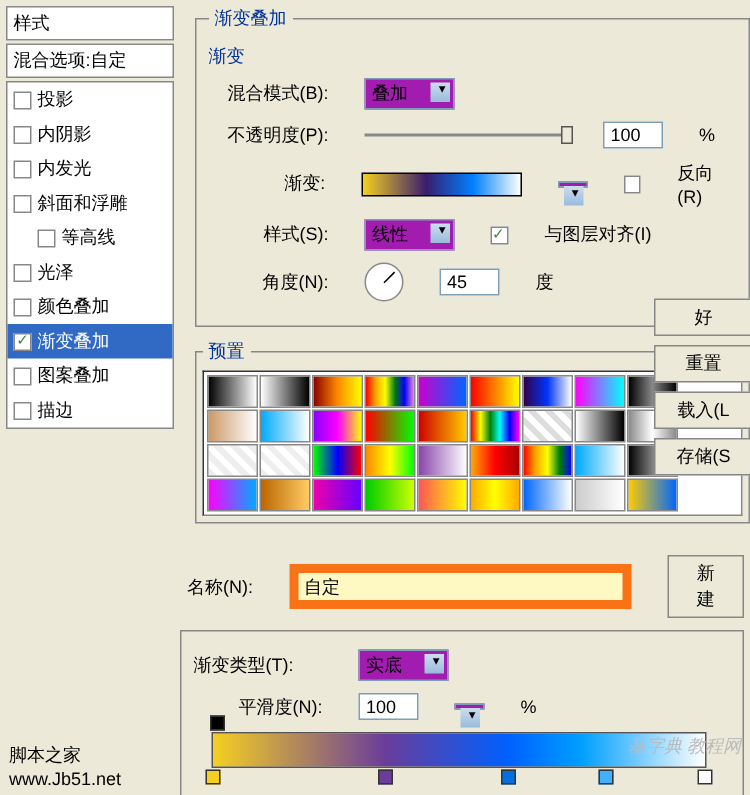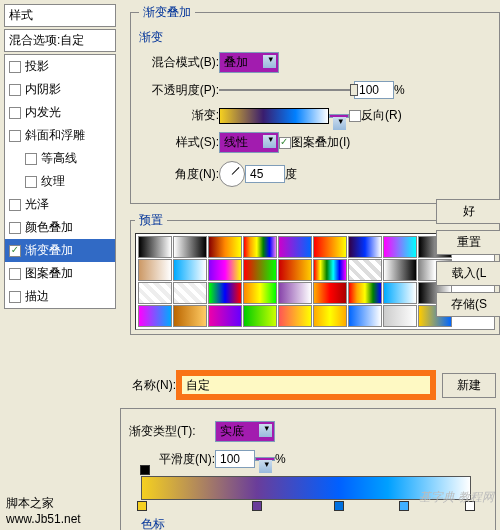--- a/index.html
+++ b/index.html
@@ -9,21 +9,21 @@
 .blend-opt { background: #fff; border: 1px solid #888; padding: 2px 4px; margin-bottom: 2px; }
 .style-list { background: #fff; border: 1px solid #888; text-align: center; }
 .style-item { padding: 3px 4px; display: flex; align-items: center; gap: 4px; }
 .style-item.indent { padding-left: 20px; }
 .style-item.active { background: #316ac5; color: #fff; }
 .chk { width: 12px; height: 12px; border: 1px solid #888; background: #fff; display: inline-block; }
 .chk.on::after { content: "✓"; color: #3a8a3a; font-size: 10px; display: block; margin-top: -2px; }
 .main { position: absolute; left: 130px; top: 4px; right: 0; }
 fieldset { border: 1px solid #888; padding: 8px; margin-bottom: 8px; }
 legend { color: #003399; padding: 0 4px; }
-.row { display: flex; align-items: center; gap: 0; margin-bottom: 8px; }
+.row { display: flex; align-items: center; gap: 24px; margin-bottom: 8px; }
 .lbl { width: 80px; text-align: right; }
 .sel { border: 1px solid #7f9db9; background: #a21caf; padding: 1px 18px 1px 4px; position: relative; min-width: 60px; }
 .sel::after { content: ""; position: absolute; right: 2px; top: 2px; width: 13px; height: 13px; background: linear-gradient(#cde,#9bd); }
 .sel::before { content: "▾"; position: absolute; right: 5px; top: 1px; font-size: 9px; z-index: 1; }
 .num { border: 1px solid #7f9db9; background: #fff; padding: 1px 4px; width: 40px; text-align: left; }
 .txt { border: 6px solid #f97316; background: #fef9c3; padding: 2px 4px; width: 260px; }
 .grad-preview { width: 110px; height: 16px; border: 1px solid #000; background: linear-gradient(90deg,#f5d020,#3a1d6e 40%,#0080ff 70%,#fff); }
 .angle-dial { width: 26px; height: 26px; border: 1px solid #888; border-radius: 50%; background: #fff; position: relative; }
 .angle-dial::after { content: ""; position: absolute; left: 50%; top: 50%; width: 10px; height: 1px; background: #000; transform-origin: left; transform: rotate(-45deg); }
 .preset-grid { display: grid; grid-template-columns: repeat(9, 34px); grid-auto-rows: 22px; gap: 1px; background: #fff; border: 1px inset #888; padding: 2px; }
@@ -58,24 +58,20 @@
         <span>内发光</span>
       </div>
       <div class="style-item">
         <span class="chk"></span>
         <span>斜面和浮雕</span>
       </div>
       <div class="style-item indent">
         <span class="chk"></span>
         <span>等高线</span>
       </div>
-      <div class="style-item indent">
-        <span class="chk"></span>
-        <span>纹理</span>
-      </div>
       <div class="style-item">
         <span class="chk"></span>
         <span>光泽</span>
       </div>
       <div class="style-item">
         <span class="chk"></span>
         <span>颜色叠加</span>
       </div>
       <div class="style-item active">
         <span class="chk on"></span>
@@ -116,21 +112,21 @@
       <div class="grad-preview"></div>
       <span class="sel" style="min-width:14px;padding-left:0"></span>
       <span class="chk"></span>
       <span>反向(R)</span>
     </div>
 
     <div class="row">
       <span class="lbl">样式(S):</span>
       <span class="sel">线性</span>
       <span class="chk on"></span>
-      <span>图案叠加(I)</span>
+      <span>与图层对齐(I)</span>
     </div>
 
     <div class="row">
       <span class="lbl">角度(N):</span>
       <div class="angle-dial"></div>
       <span class="num">45</span>
       <span>度</span>
     </div>
   </fieldset>
 

